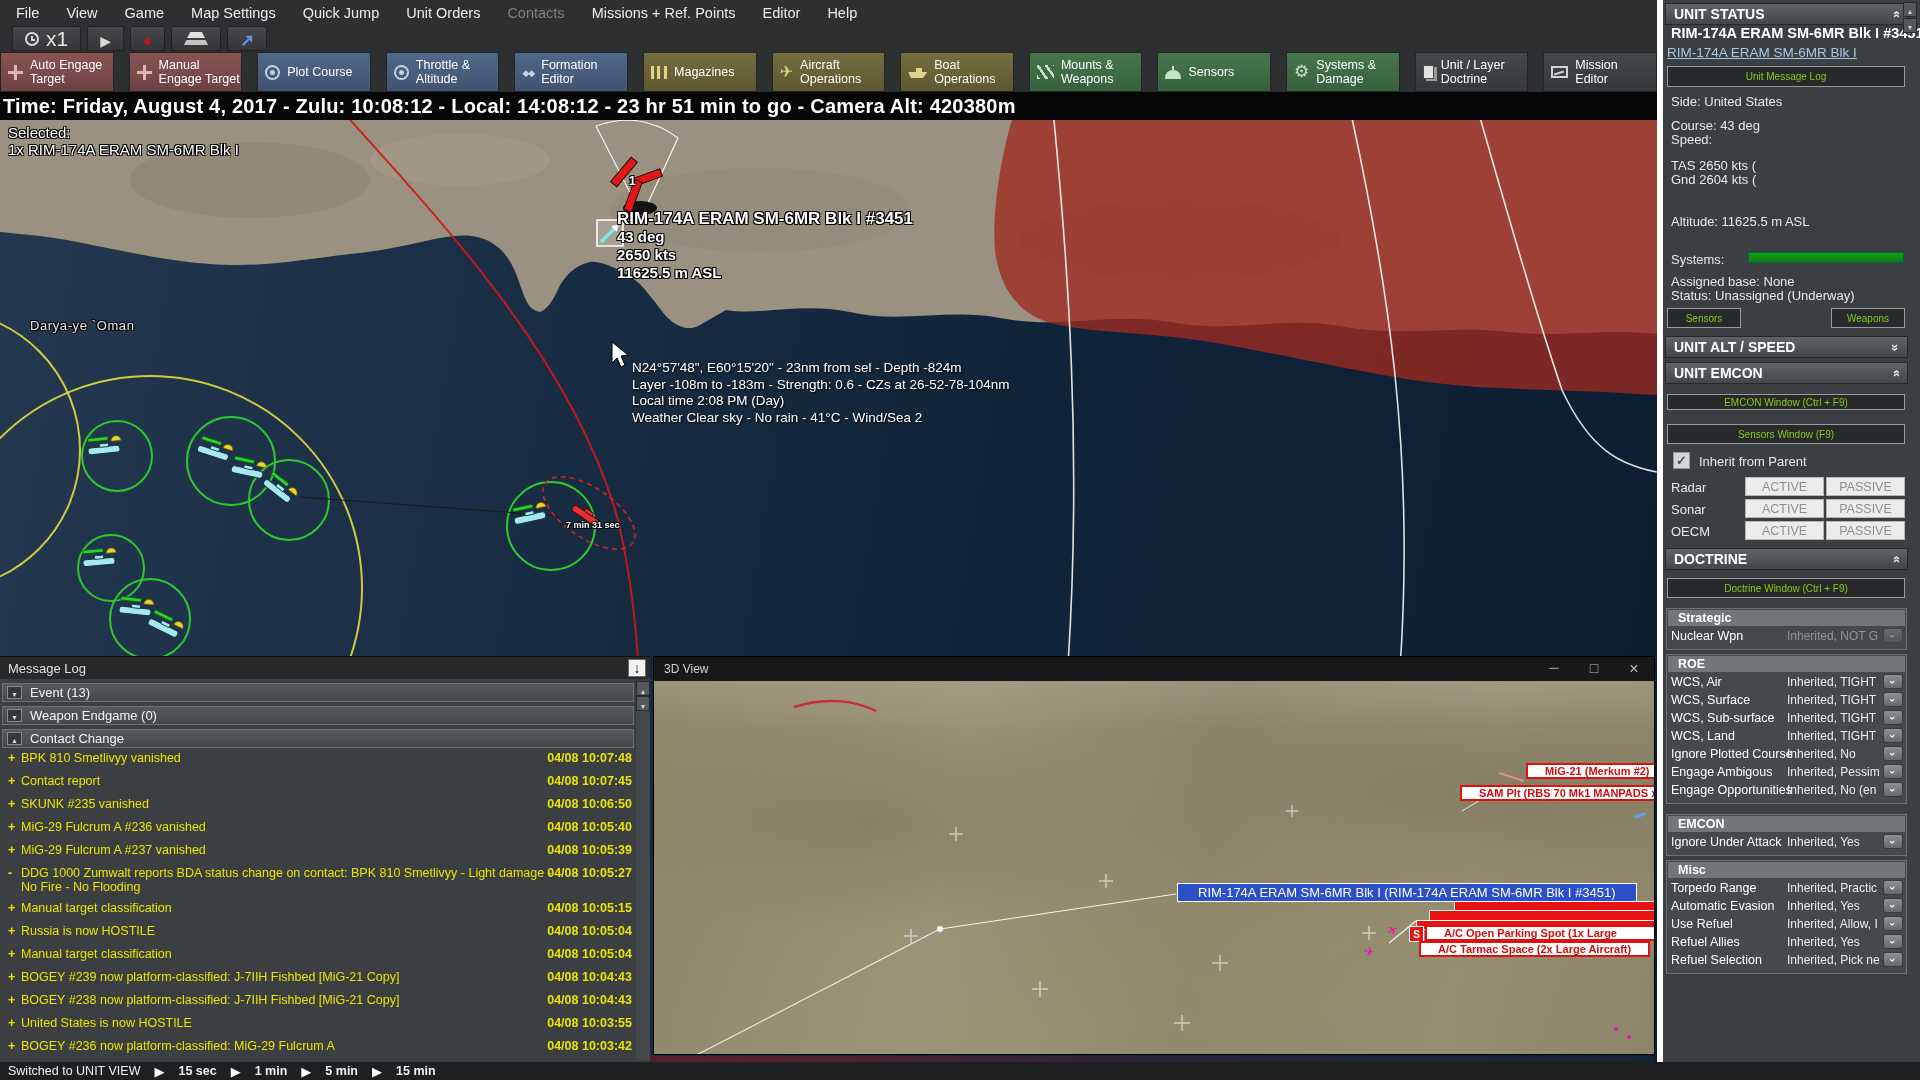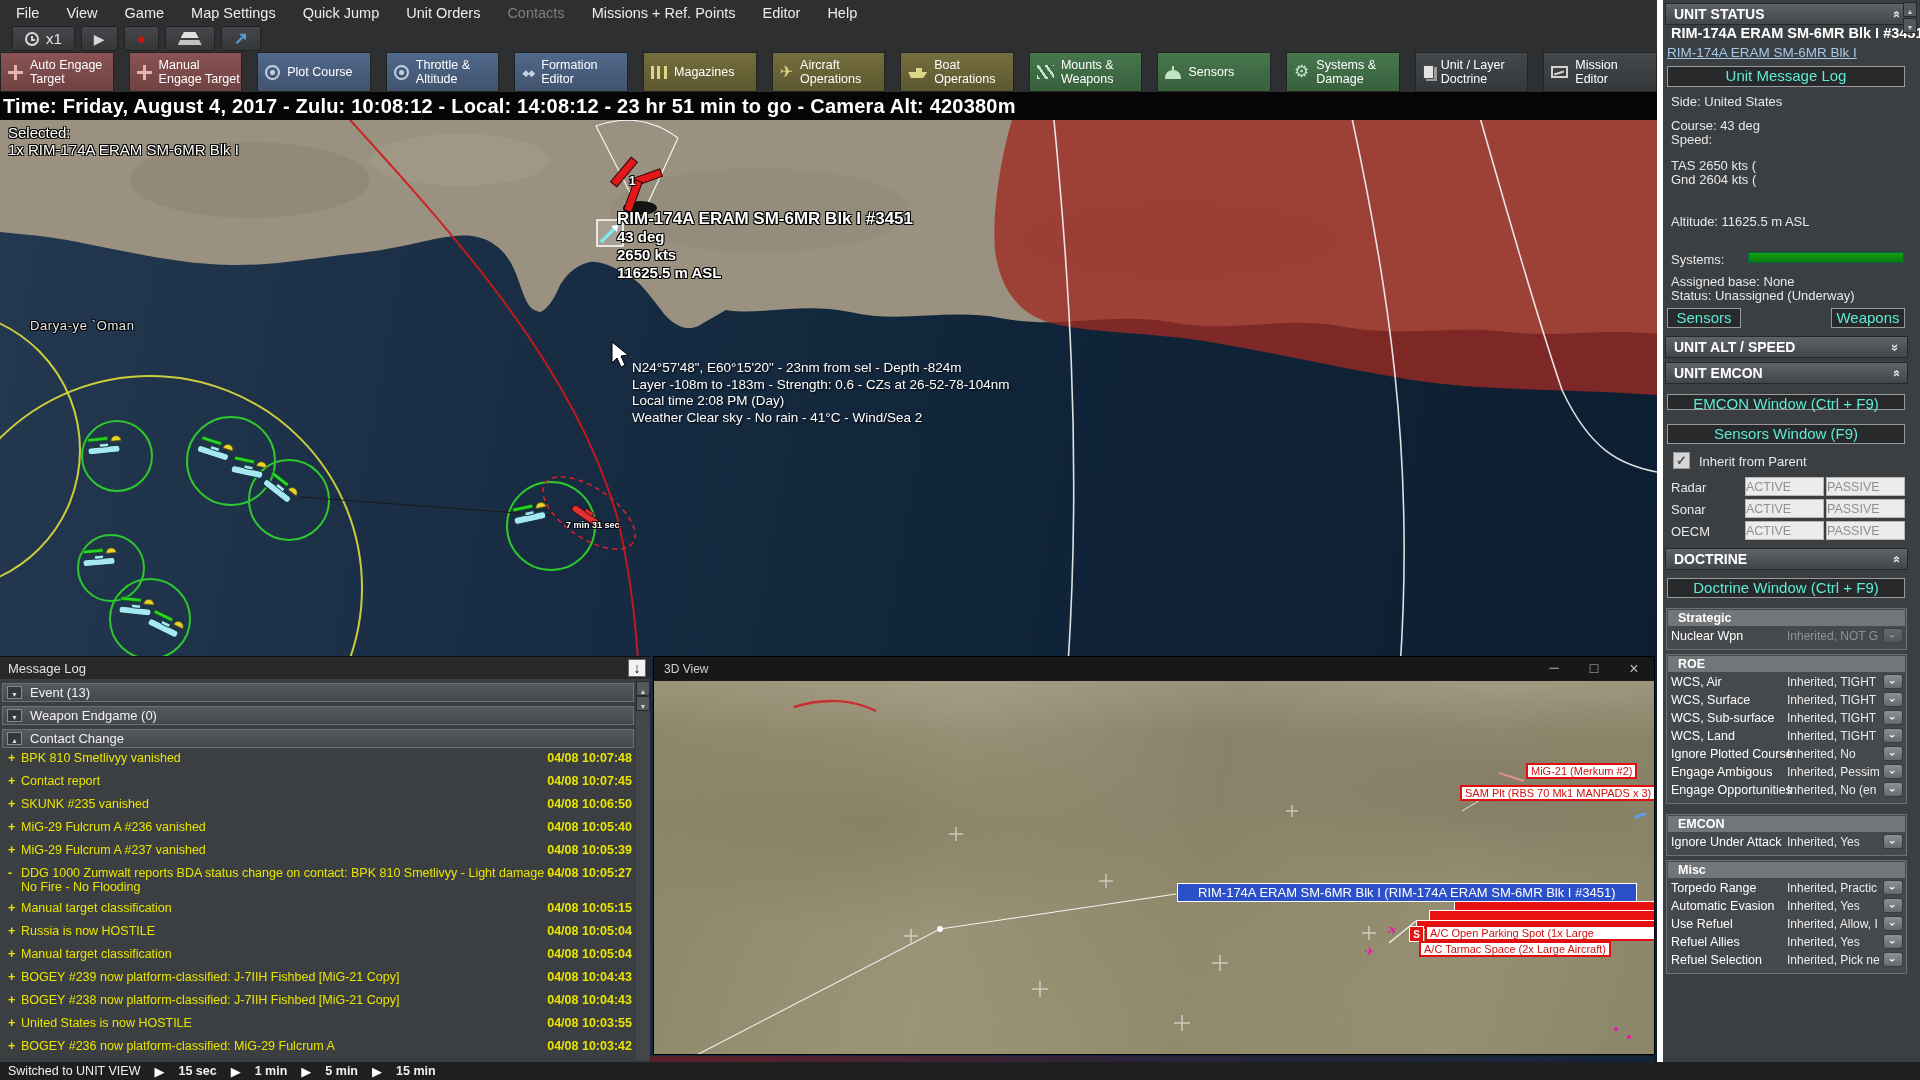--- a/index.html
+++ b/index.html
@@ -6,21 +6,21 @@
   html,body{width:1920px;height:1080px;overflow:hidden;background:#2d2f31;
     font-family:"Liberation Sans", sans-serif;-webkit-font-smoothing:antialiased}
   
   #menubar{position:absolute;left:0;top:0;width:1657px;height:26px;background:#2d2f31;
     display:flex;align-items:center;gap:27px;padding-left:16px;color:#ececec;font-size:14.5px}
   #menubar .mi{cursor:default;white-space:nowrap}
   #menubar .dis{color:#7d7f81}
   
   #quickbar{position:absolute;left:0;top:26px;width:1657px;height:26px;display:flex;gap:6px;padding-left:12px}
   .qbtn{height:25px;background:linear-gradient(#45474a,#343638);border:1px solid #202122;border-radius:2px;
-    display:flex;align-items:center;justify-content:center;gap:7px;color:#e6e6e6;font-size:15px;padding:0 12px}
+    display:flex;align-items:center;justify-content:center;gap:7px;color:#e6e6e6;font-size:21px;padding:0 12px}
   .ic{display:inline-block;vertical-align:middle}
   .ic-clock{width:14px;height:14px;border:2px solid #d8d8d8;border-radius:50%;position:relative}
   .ic-clock::before{content:"";position:absolute;left:4px;top:2px;width:2px;height:4px;background:#d8d8d8}
   .ic-clock::after{content:"";position:absolute;left:4px;top:5px;width:4px;height:2px;background:#d8d8d8}
   .g-play::before{content:"▶";color:#d8d8d8;font-size:14px}
   .g-rec::before{content:"●";color:#c41414;font-size:15px}
   .ic-ramp{position:relative;width:24px;height:15px}
   .ic-ramp::before{content:"";position:absolute;left:3px;top:1px;width:18px;height:6px;background:#e0e0e0;
     clip-path:polygon(18% 0,82% 0,100% 100%,0 100%)}
   .ic-ramp::after{content:"";position:absolute;left:0;bottom:1px;width:24px;height:5px;background:#c2c2c2;
@@ -102,21 +102,21 @@
   .g-min::before{content:"─"} .g-max::before{content:"□";font-size:14px} .g-close::before{content:"×";font-size:16px}
   #v3d .scene{position:relative;width:100%;height:373px;overflow:hidden;
     background:
      radial-gradient(420px 160px at 22% 38%, rgba(125,118,88,.55), transparent 70%),
      radial-gradient(500px 200px at 65% 70%, rgba(150,142,108,.5), transparent 70%),
      radial-gradient(380px 150px at 85% 30%, rgba(118,112,86,.55), transparent 70%),
      radial-gradient(600px 260px at 40% 95%, rgba(160,152,118,.45), transparent 75%),
      linear-gradient(rgba(190,185,165,.28), rgba(0,0,0,0) 14%),
      linear-gradient(100deg,#8d8669,#9a9278 30%,#8a8268 55%,#968e74 80%,#8d8569)}
   .lbl-red{position:absolute;background:#fff;border:2px solid #e01010;color:#d01010;
-    font-size:11px;font-weight:normal;padding:0 3px;white-space:nowrap}
+    font-size:11px;font-weight:bold;padding:0 17px;white-space:nowrap}
   .lbl-blue{position:absolute;background:#2b50c8;border:1px solid #fff;color:#fff;
     font-size:13px;padding:1px 20px;white-space:nowrap}
   .redbar{position:absolute;background:#e81212;border:1px solid #fff}
   .sbox{position:absolute;background:#e81212;border:1px solid #fff;color:#fff;font-size:10px;font-weight:bold;
     width:15px;height:16px;display:flex;align-items:center;justify-content:center}
   .mplane{position:absolute;color:#e818b0;font-size:13px}
   .mplane::before{content:"✈"}
   
   #statusbar{position:absolute;left:0;top:1062px;width:1920px;height:18px;background:#1d1f21;
     display:flex;align-items:center;color:#f0f0f0;font-size:12.5px;padding-left:8px;gap:14px}
@@ -126,28 +126,28 @@
   #sidebar{position:absolute;left:1657px;top:0;width:263px;height:1062px;background:#3c3f42;border-left:6px solid #ffffff;
     color:#e8e8e8;font-size:13px}
   #sidecontent{position:absolute;left:0;top:0;width:247px;height:100%}
   .shead{position:absolute;left:2px;width:243px;height:22px;background:linear-gradient(#5f6367,#42464a);
     border:1px solid #26282a;display:flex;align-items:center;padding:0 8px;font-size:14px;font-weight:bold;color:#fff}
   .shead .chev{margin-left:auto;font-size:13px;color:#e8e8e8}
   .chev-up{display:inline-block;transform:rotate(-90deg)}
   .chev-up::before{content:"»"}
   .chev-dn{display:inline-block;transform:rotate(90deg)}
   .chev-dn::before{content:"»"}
-  .sbtn2{position:absolute;background:#28292b;border:1px solid #9a9a9a;color:#5eead4;font-size:15px;
-    display:flex;justify-content:center}
+  .sbtn2{position:absolute;background:#28292b;border:1px solid #9a9a9a;color:#84cc16;font-size:10px;
+    display:flex;align-items:center;justify-content:center}
   .slabel{position:absolute;left:8px;white-space:nowrap}
   #unit-name{position:absolute;left:8px;top:25px;font-size:14.5px;font-weight:bold;color:#fff;white-space:nowrap}
   #unit-link{position:absolute;left:4px;top:45px;color:#a4c8e8;font-size:13.5px;white-space:nowrap}
   #sysbar{position:absolute;left:85px;top:252px;width:156px;height:11px;background:linear-gradient(#14a014,#0c7a0c);border:1px solid #064}
   .appas{position:absolute;width:79px;height:19px;background:#ececec;border:1px solid #b6b6b6;color:#909090;
-    font-size:12.5px;display:flex;align-items:center;justify-content:flex-start}
+    font-size:12.5px;display:flex;align-items:center;justify-content:center}
   .cb{position:absolute;left:10px;width:17px;height:17px;background:#d6d6d6;border:1px solid #999;
     display:flex;align-items:center;justify-content:center;color:#555;font-weight:bold;font-size:13px}
   .g-chk::before{content:"✓"}
   .dgroup{position:absolute;left:3px;width:241px;background:#46494c;border:1px solid #6e7174}
   .dsub{height:16px;background:#737679;color:#fff;font-size:12.5px;font-weight:bold;
     display:flex;align-items:center;padding-left:10px;margin:1px}
   .drow{position:relative;height:18px;display:flex;align-items:center}
   .drow .dl{position:absolute;left:4px;font-size:12.5px;color:#fff;white-space:nowrap}
   .drow .dv{position:absolute;left:120px;width:93px;overflow:hidden;font-size:12px;color:#ececec;white-space:nowrap}
   .drow .dv.dim{color:#8f9296}

